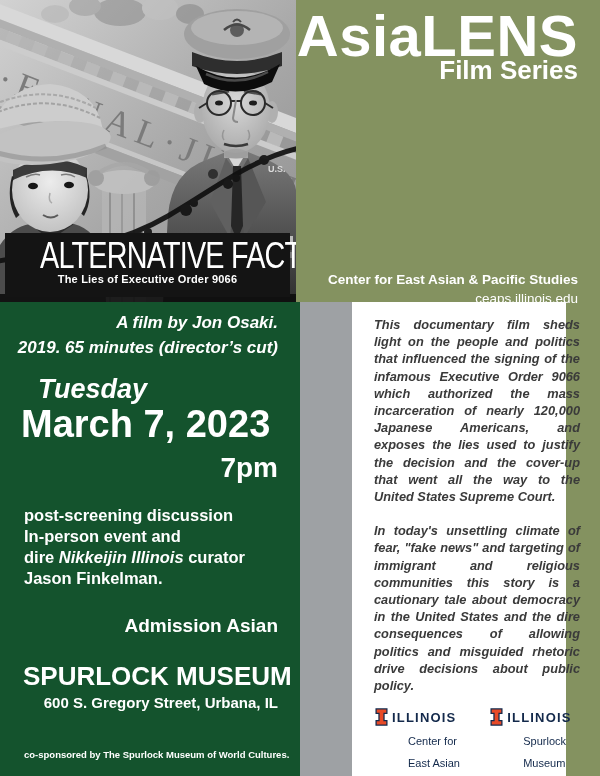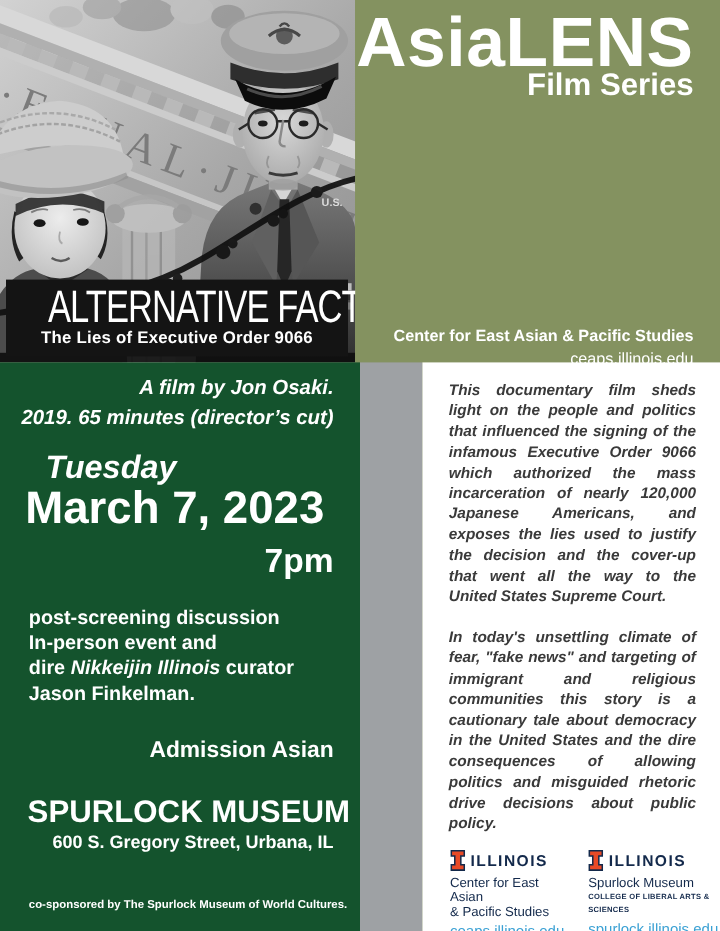--- a/index.html
+++ b/index.html
@@ -13,21 +13,21 @@
   .photo svg{display:block;}
   .title-bar{
     position:absolute;left:5px;top:233px;width:285px;height:64px;
     background:#141414;text-align:center;color:#fff;
   }
   .film-title{
     display:inline-block;margin-top:5px;font-size:36px;font-weight:400;
     white-space:nowrap;letter-spacing:-1px;line-height:34px;
     transform:scale(0.80,1.05);transform-origin:center top;
   }
-  .film-subtitle{font-size:14px;font-weight:bold;margin-top:1px;letter-spacing:0.2px;}
+  .film-subtitle{font-size:11px;font-weight:bold;margin-top:1px;letter-spacing:0.2px;}
   
   .header{position:absolute;left:296px;top:0;width:304px;height:302px;background:#849260;color:#fff;}
   .series-title{position:absolute;right:22px;top:2px;font-size:58px;font-weight:bold;letter-spacing:0.5px;text-align:right;}
   .series-subtitle{position:absolute;right:22px;top:55px;font-size:26px;font-weight:bold;}
   .center-block{position:absolute;right:22px;top:246px;text-align:right;line-height:19px;}
   .center-name{font-size:13.5px;font-weight:bold;margin-top:24px;}
   .center-url{font-size:13.5px;}
   
   .left-col{position:absolute;left:0;top:302px;width:300px;height:474px;background:#14532d;color:#fff;}
   .credit{position:absolute;right:22px;top:8px;text-align:right;font-style:italic;font-weight:bold;font-size:17px;line-height:25px;}
@@ -35,34 +35,34 @@
   .event-date{position:absolute;left:21px;top:101px;font-weight:bold;font-size:38px;white-space:nowrap;}
   .event-time{position:absolute;right:22px;top:150px;font-weight:bold;font-size:28px;}
   .desc{position:absolute;left:24px;top:203px;font-weight:bold;font-size:16.5px;line-height:21px;}
   .desc .it{font-style:italic;font-weight:bold;}
   .admission{position:absolute;right:22px;top:313px;font-weight:bold;font-size:19px;}
   .venue{position:absolute;left:23px;top:359px;font-weight:bold;font-size:26px;white-space:nowrap;}
   .address{position:absolute;right:22px;top:392px;font-weight:bold;font-size:15px;}
   .cosponsor{position:absolute;left:24px;top:447px;font-weight:bold;font-size:9.5px;}
   
   .gray-strip{position:absolute;left:300px;top:302px;width:52px;height:474px;background:#9ea1a4;}
-  .right-col{position:absolute;left:352px;top:302px;width:248px;height:474px;background:#ffffff;}
+  .right-col{position:absolute;left:352px;top:302px;width:214px;height:474px;background:#ffffff;}
   .synopsis{
     position:absolute;left:22px;top:14px;width:206px;color:#3a3a3a;
     font-size:12.8px;line-height:17.2px;font-style:italic;font-weight:bold;
     text-align:justify;
   }
   .synopsis p{margin:0 0 17px 0;}
   
   .logos{position:absolute;left:23px;top:406px;display:flex;gap:20px;}
   .logo-block{line-height:13px;}
   .logo-head{display:flex;align-items:center;gap:4px;margin-bottom:4px;}
   .logo-head svg{display:block;}
   .wordmark{font-size:13px;font-weight:bold;color:#13294b;letter-spacing:1.2px;}
-  .logo-line{font-size:11px;color:#13294b;line-height:12px;}
+  .logo-line{font-size:11px;color:#13294b;line-height:22px;margin-left:33px;}
   .logo-tiny{font-size:6.3px;font-weight:bold;color:#13294b;letter-spacing:0.25px;line-height:11px;}
   .logo-url{font-size:12.5px;color:#3ba1d4;margin-top:3px;line-height:14px;}
 </style>
 </head>
 <body>
 
 <div class="poster">
 
   <div class="photo">
     <svg width="296" height="302" viewBox="0 0 296 302">

